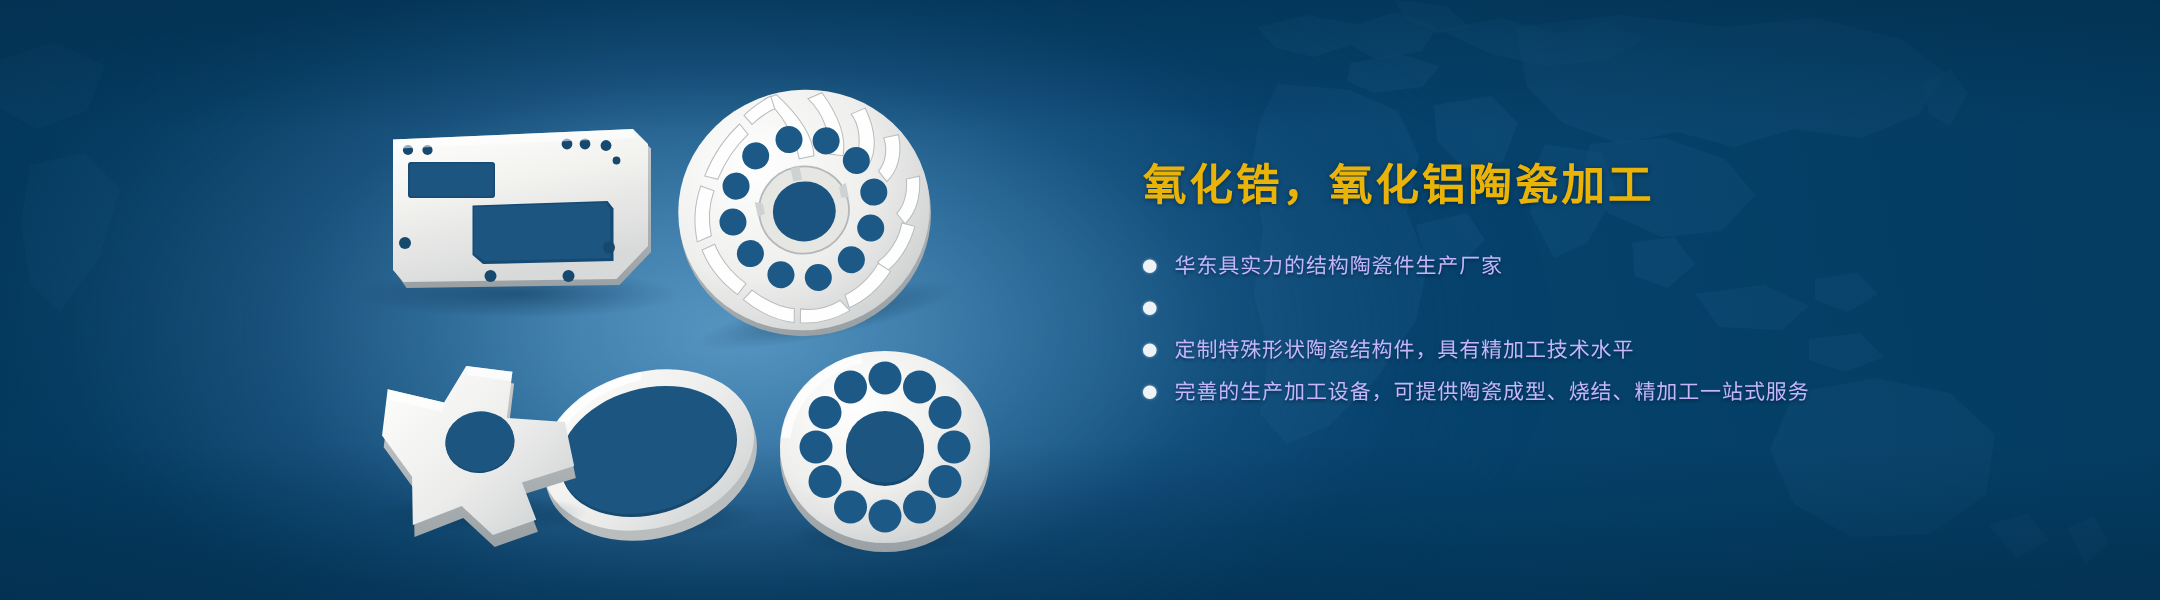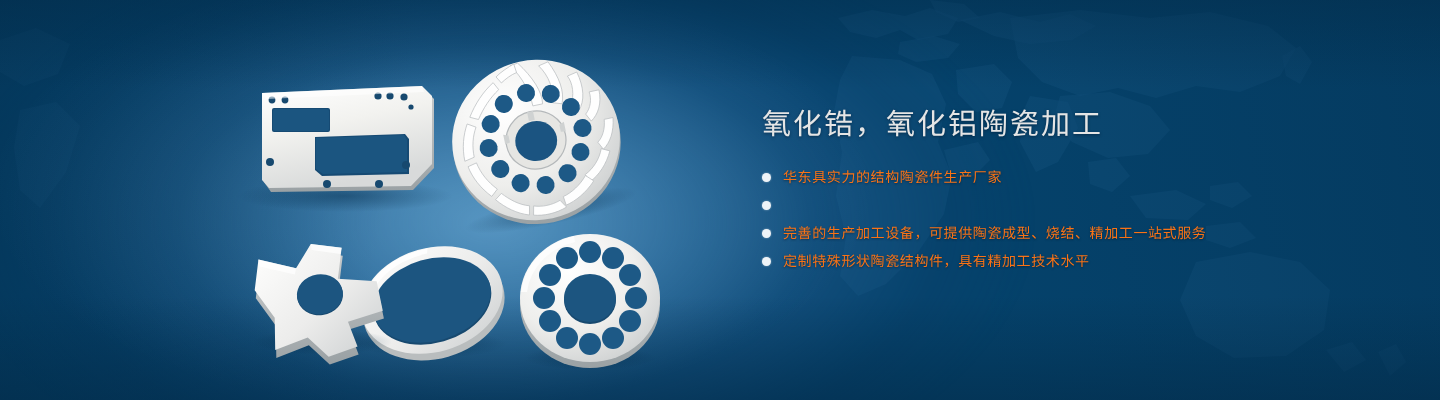--- a/index.html
+++ b/index.html
@@ -76,25 +76,25 @@
   .parts svg { width: 100%; height: 100%; display: block; }
 
   
   .copy {
     position: absolute;
     left: 762px;
     top: 104px;
     width: 620px;
   }
   .headline {
-    color: #e5e5e5;
+    color: #eab308;
     font-size: 29px;
     line-height: 40px;
     letter-spacing: 2px;
-    font-weight: 400;
+    font-weight: 700;
     margin: 0 0 22px 0;
     white-space: nowrap;
     text-shadow: 0 1px 3px rgba(0,20,40,0.55);
   }
   .bullets {
     list-style: none;
     margin: 0;
     padding: 0;
   }
   .bullet {
@@ -106,21 +106,21 @@
   .bullet-dot {
     width: 9px;
     height: 9px;
     border-radius: 50%;
     background: #eef3f7;
     flex: 0 0 auto;
     margin-right: 12px;
     box-shadow: 0 0 2px rgba(255,255,255,0.5);
   }
   .bullet-text {
-    color: #f97316;
+    color: #c4b5fd;
     font-size: 14px;
     line-height: 22px;
     letter-spacing: 0.6px;
     white-space: nowrap;
     text-shadow: 0 1px 2px rgba(0,20,40,0.5);
   }
 </style>
 </head>
 <body>
 
@@ -335,22 +335,22 @@
     <ul class="bullets">
       <li class="bullet">
         <span class="bullet-dot"></span>
         <span class="bullet-text">华东具实力的结构陶瓷件生产厂家</span>
       </li>
       <li class="bullet">
         <span class="bullet-dot"></span>
       </li>
       <li class="bullet">
         <span class="bullet-dot"></span>
-        <span class="bullet-text">完善的生产加工设备，可提供陶瓷成型、烧结、精加工一站式服务</span>
+        <span class="bullet-text">定制特殊形状陶瓷结构件，具有精加工技术水平</span>
       </li>
       <li class="bullet">
         <span class="bullet-dot"></span>
-        <span class="bullet-text">定制特殊形状陶瓷结构件，具有精加工技术水平</span>
+        <span class="bullet-text">完善的生产加工设备，可提供陶瓷成型、烧结、精加工一站式服务</span>
       </li>
     </ul>
   </div>
 
 </div>
 
 </body></html>

